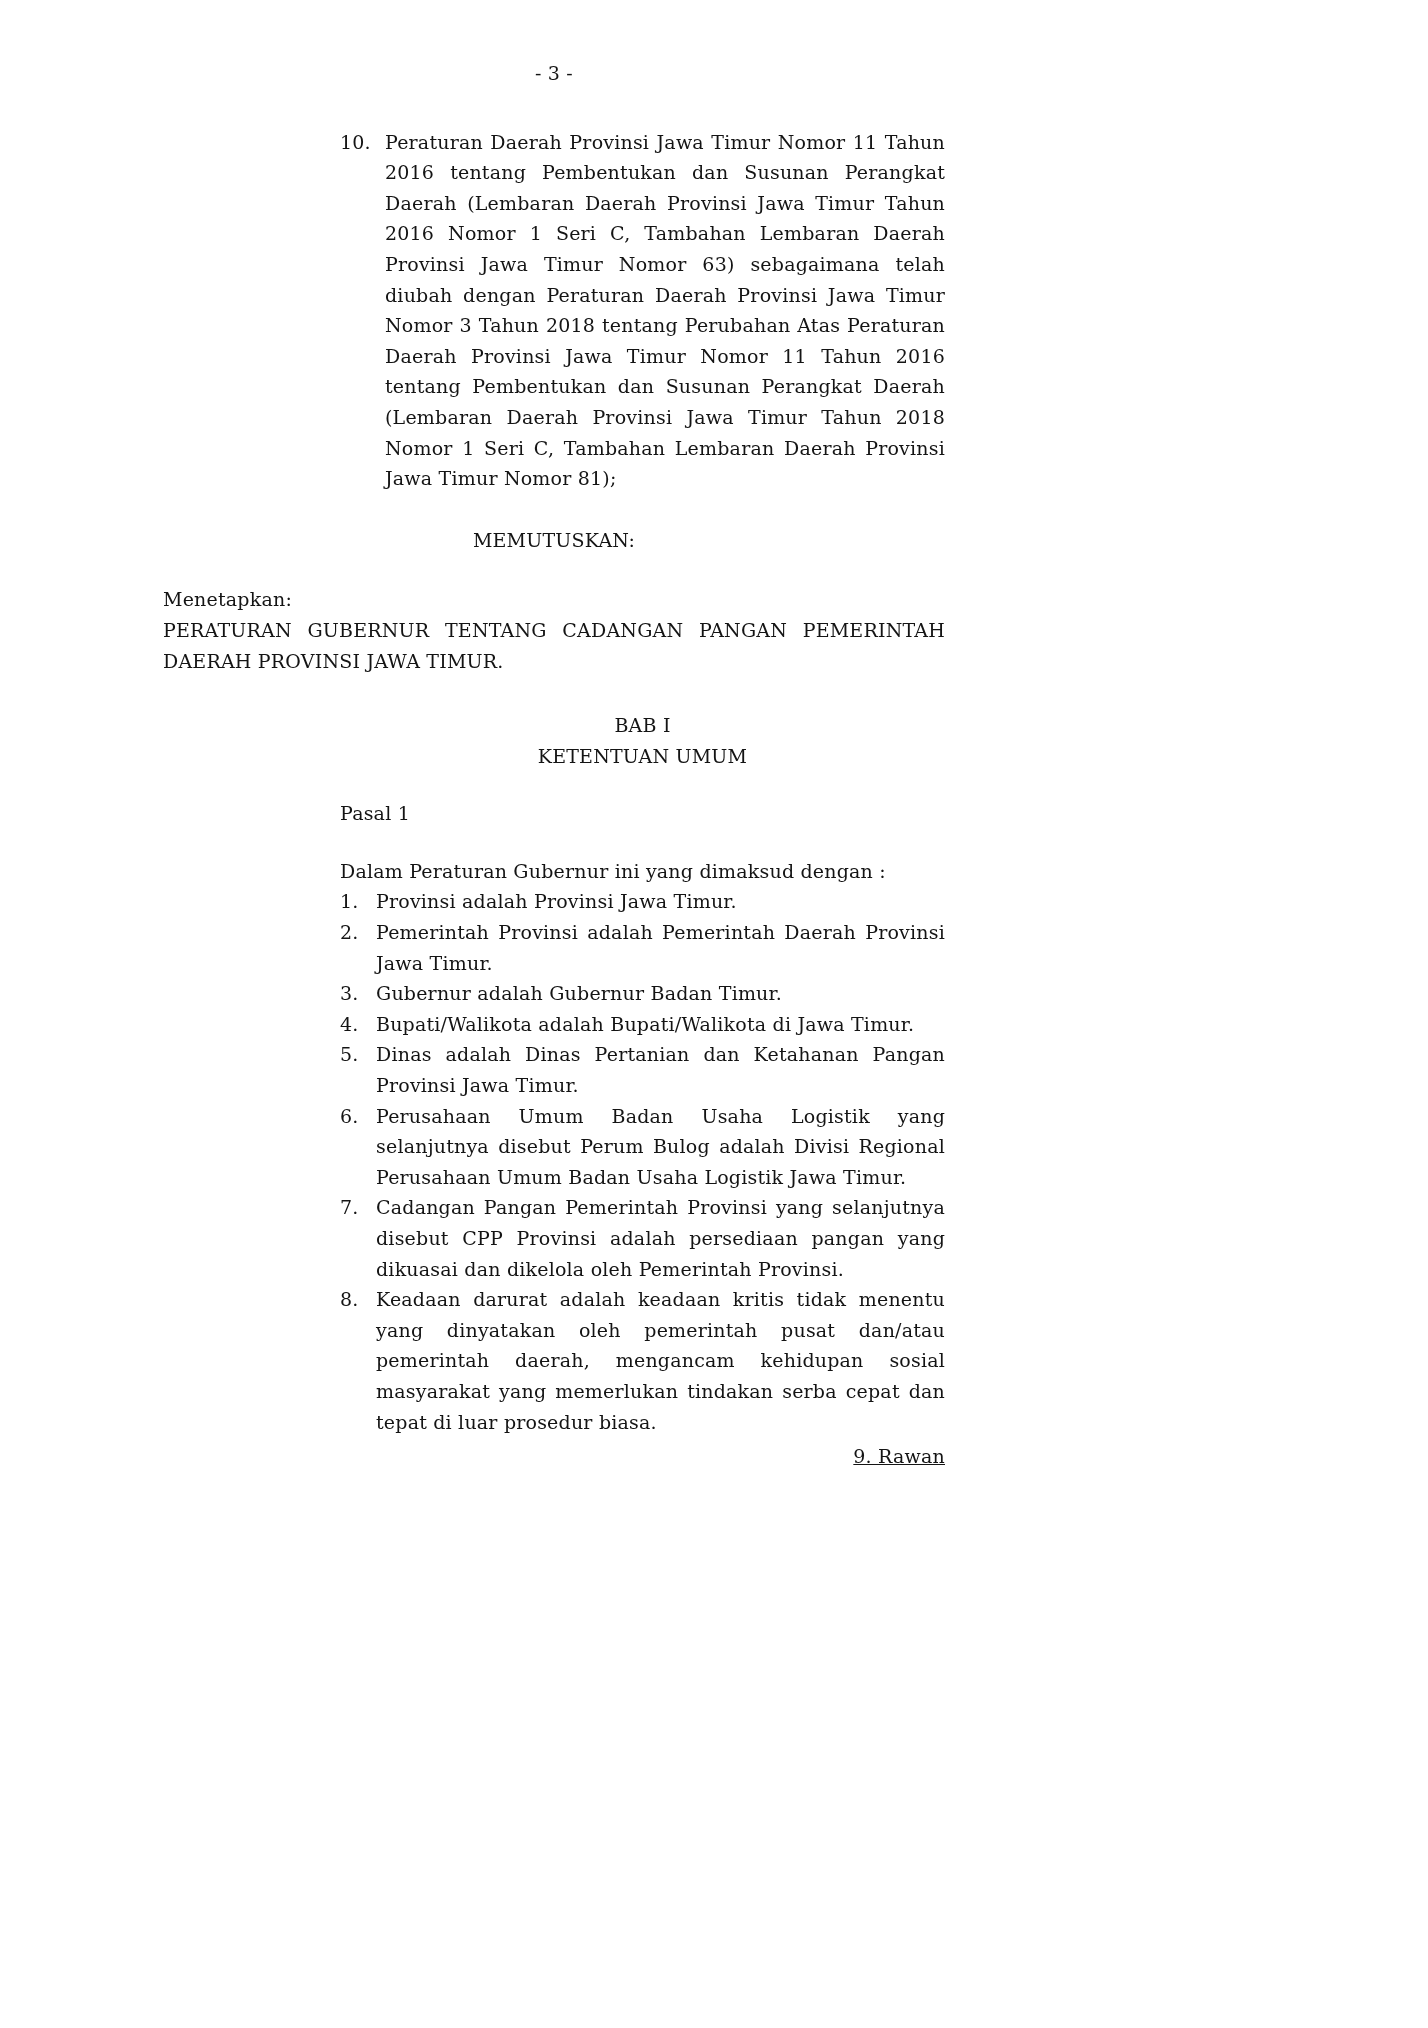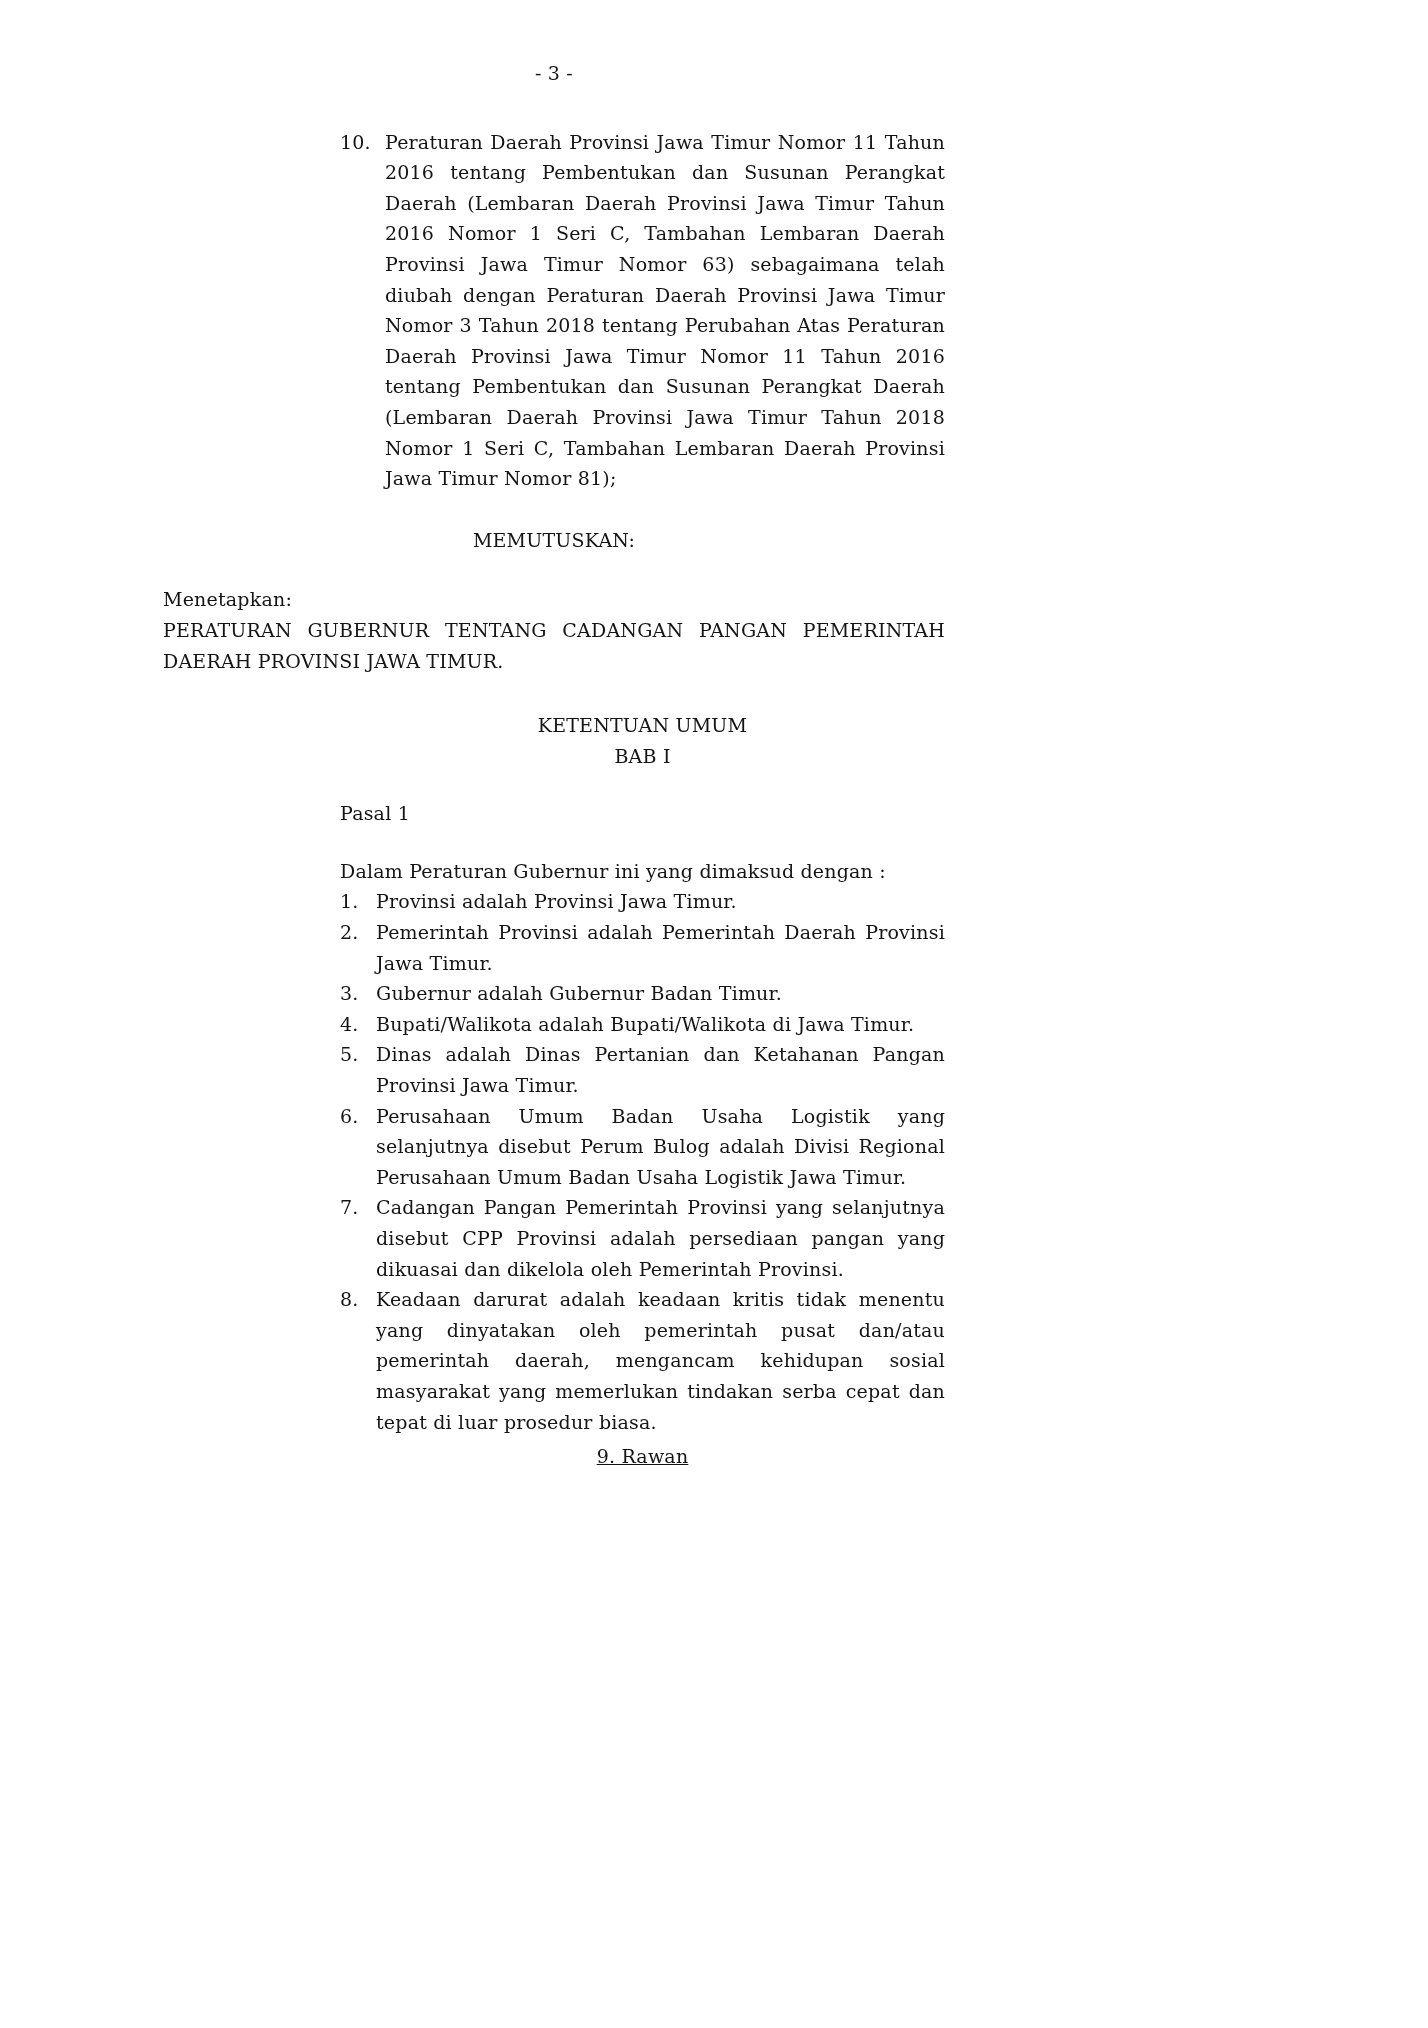--- a/index.html
+++ b/index.html
@@ -81,21 +81,21 @@
     width: 36px;
     flex-shrink: 0;
   }
   .def-text {
     flex: 1;
     text-align: justify;
     text-justify: inter-word;
   }
   .catchword {
     margin-top: 4px;
-    text-align: center;
+    text-align: right;
   }
   .catchword span {
     text-decoration: underline;
   }
 </style>
 </head>
 <body>
 
 <div class="page">
   <div class="content">
@@ -112,22 +112,22 @@
     <div class="memutuskan">MEMUTUSKAN:</div>
 
     <div class="menetapkan-row">
       <span class="menetapkan-label">Menetapkan:</span>
       <span class="menetapkan-text">PERATURAN GUBERNUR TENTANG CADANGAN PANGAN PEMERINTAH DAERAH PROVINSI JAWA TIMUR.</span>
     </div>
 
     <div class="main-col">
 
       <div class="chapter">
+        <div>BAB I</div>
         <div>KETENTUAN UMUM</div>
-        <div>BAB I</div>
       </div>
 
       <div class="pasal">Pasal 1</div>
 
       <div class="intro">Dalam Peraturan Gubernur ini yang dimaksud dengan :</div>
 
       <div class="def-item">
         <span class="def-num">1.</span>
         <span class="def-text">Provinsi adalah Provinsi Jawa Timur.</span>
       </div>

